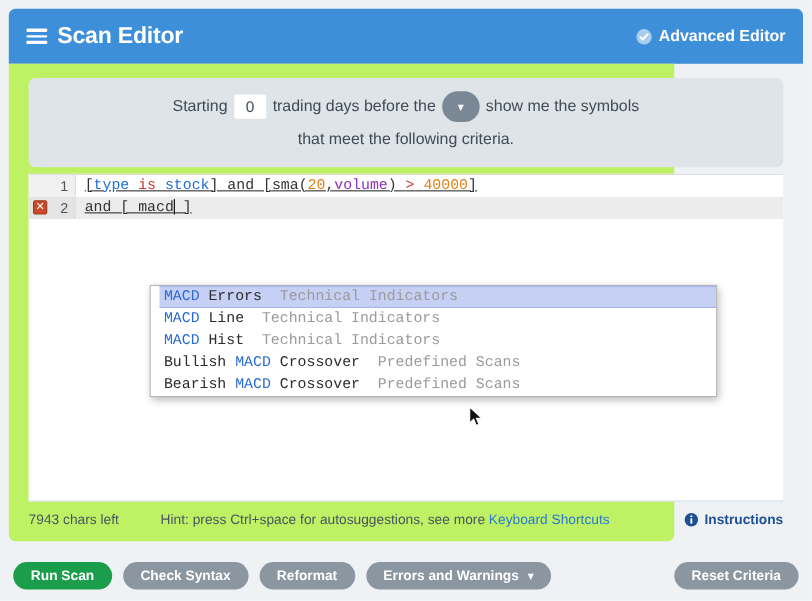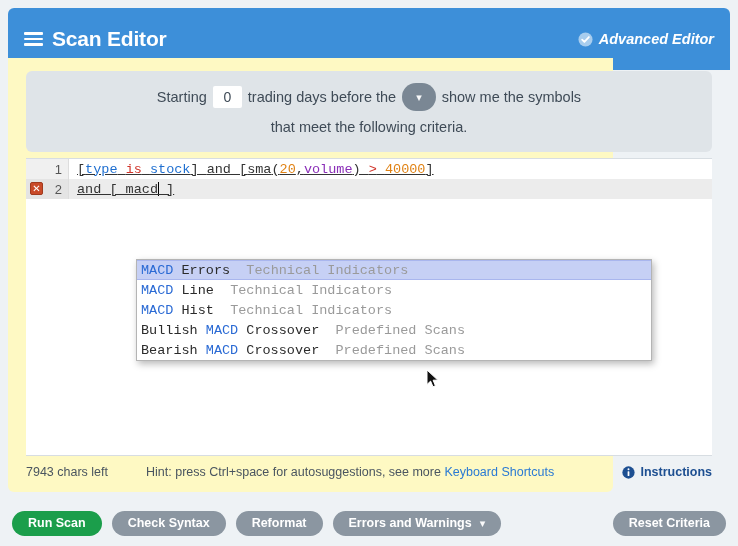--- a/index.html
+++ b/index.html
@@ -22,21 +22,21 @@
     box-sizing: border-box;
     background: #eef2f5;
   }
 
   
   .header {
     position: absolute;
     left: 8px;
     top: 8px;
     width: 722px;
-    height: 62px;
+    height: 50px;
     background: #3d8fd9;
     border-radius: 6px 6px 0 0;
     display: flex;
     align-items: center;
     justify-content: space-between;
     padding: 0 16px;
     box-sizing: border-box;
   }
   .header-left {
     display: flex;
@@ -74,31 +74,30 @@
   }
   .check-circle {
     width: 15px;
     height: 15px;
     display: block;
   }
   .adv-label {
     color: #ffffff;
     font-size: 14.5px;
     font-weight: bold;
-    font-style: italic;
   }
 
   
   .panel {
     position: absolute;
     left: 8px;
     top: 58px;
     width: 605px;
     height: 434px;
-    background: #fef9c3;
+    background: #bef264;
     border-radius: 0 0 6px 6px;
     box-sizing: border-box;
   }
 
   
   .criteria {
     position: absolute;
     left: 18px;
     top: 13px;
     width: 686px;
@@ -255,20 +254,21 @@
     height: 20px;
     display: flex;
     align-items: center;
     padding: 0 4px;
     font-family: "Liberation Mono", monospace;
     font-size: 13.5px;
     color: #2b2b2b;
     cursor: pointer;
     white-space: pre;
     box-sizing: border-box;
+    margin-left: 8px;
   }
   .ac-item.selected {
     background: #c6d0f5;
     border-top: 1px solid #a9b6ee;
     border-bottom: 1px solid #a9b6ee;
   }
   .ac-match { color: #2a6ad4; }
   .ac-cat { color: #9a9a9a; }
 
   .mouse-cursor {

